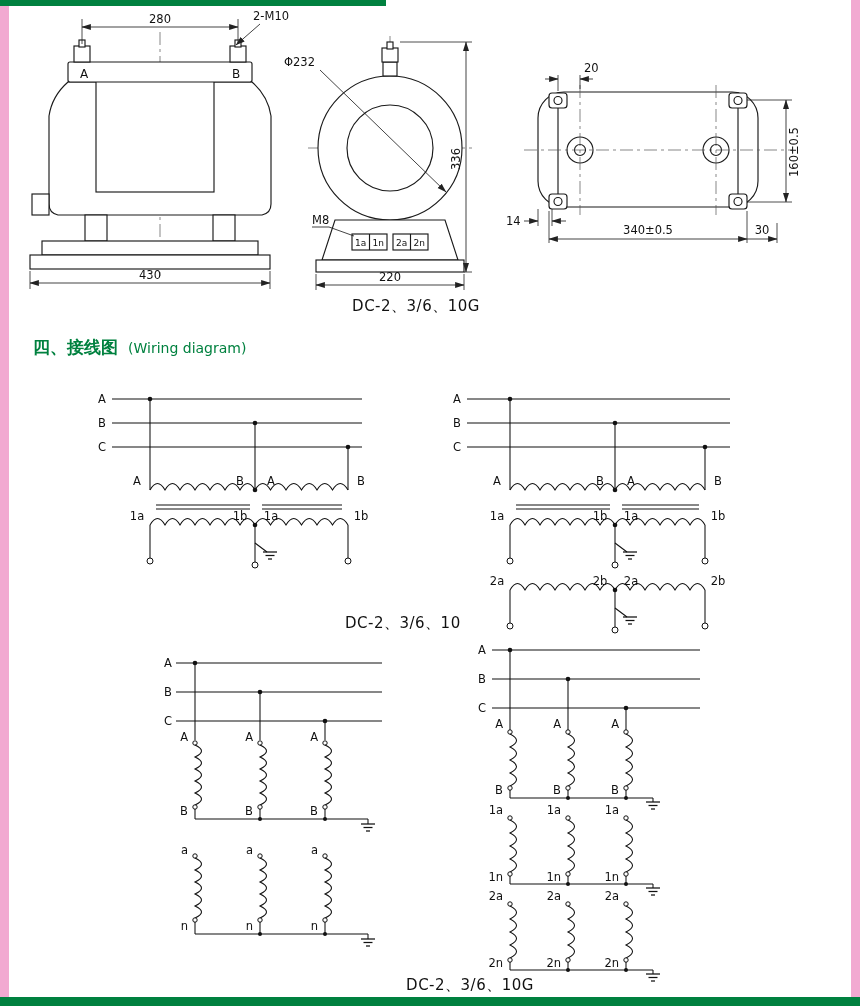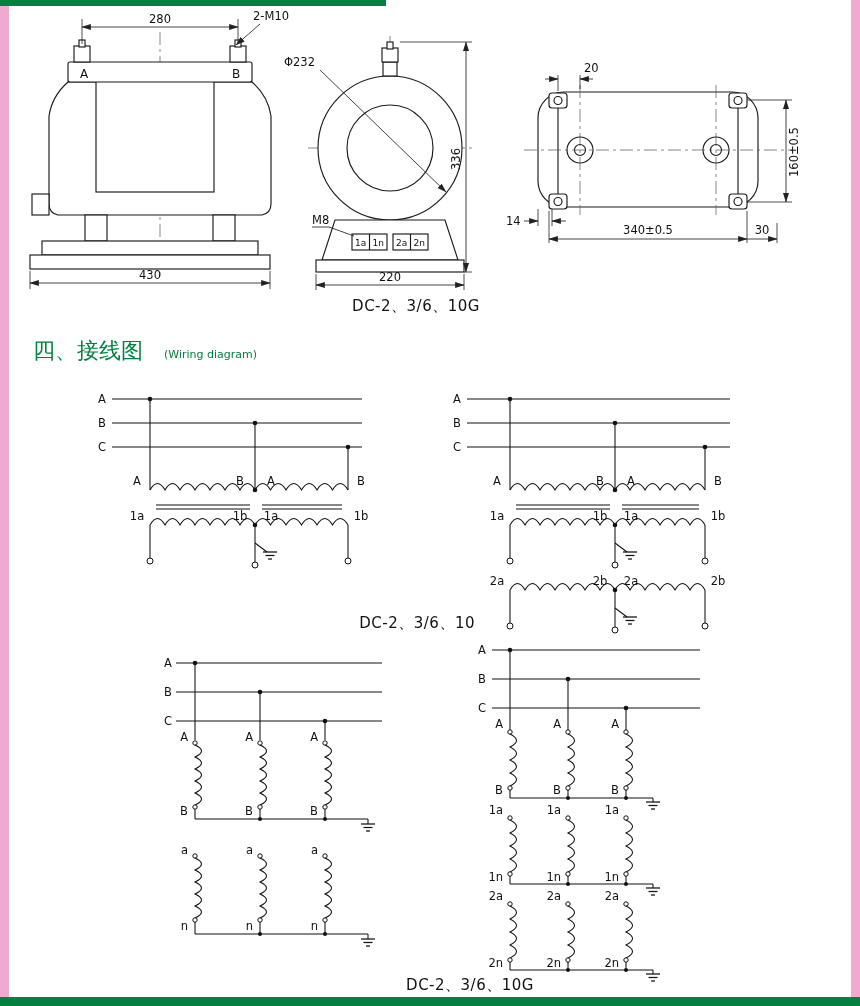--- a/index.html
+++ b/index.html
@@ -22,22 +22,22 @@
   .core{stroke:#111;fill:none;stroke-width:1.2}
   .dot{fill:#111}
   .term{fill:#fff;stroke:#111;stroke-width:1}
   .gnd{stroke:#111;stroke-width:1.25}
   .dt{font-size:11.5px}
   .lt{font-size:11.5px}
   .bt{font-size:12px}
   .tt{font-size:9px}
   .caption{position:absolute;font-weight:normal;font-size:15px;letter-spacing:.5px}
   .heading{position:absolute;left:33px;top:336px;color:var(--green);white-space:nowrap}
-  .heading .cn{font-size:22px;font-weight:normal}
-  .heading .en{font-size:11px;margin-left:21px}
+  .heading .cn{font-size:17px;font-weight:bold}
+  .heading .en{font-size:14px;margin-left:10px}
 </style>
 </head>
 <body>
 
 <div class="strip left"></div>
 <div class="strip right"></div>
 <div class="bar-top"></div>
 <div class="bar-bottom"></div>
 
 <svg style="left:20px;top:8px" width="280" height="300" viewBox="0 0 280 300">
@@ -316,21 +316,21 @@
       <circle class="term" cx="170" cy="245" r="3"></circle>
     <line class="wire" x1="170" y1="223" x2="182" y2="232"></line>
     <g>
       <line class="gnd" x1="178" y1="232" x2="192" y2="232"></line>
       <line class="gnd" x1="180.5" y1="235.5" x2="189.5" y2="235.5"></line>
       <line class="gnd" x1="183" y1="239" x2="187" y2="239"></line>
     </g>
   </g>
 </svg>
 
-<div class="caption" style="left:345px;top:614px;width:130px;text-align:right">DC-2、3/6、10</div>
+<div class="caption" style="left:345px;top:614px;width:130px;text-align:left">DC-2、3/6、10</div>
 
 <svg style="left:150px;top:645px" width="250" height="315" viewBox="0 0 250 315">
   <g>
     <text class="lt" x="14" y="22">A</text>
     <text class="lt" x="14" y="51">B</text>
     <text class="lt" x="14" y="80">C</text>
     <line class="wire" x1="26" y1="18" x2="232" y2="18"></line>
     <line class="wire" x1="26" y1="47" x2="232" y2="47"></line>
     <line class="wire" x1="26" y1="76" x2="232" y2="76"></line>
     <line class="wire" x1="45" y1="18" x2="45" y2="95"></line>

